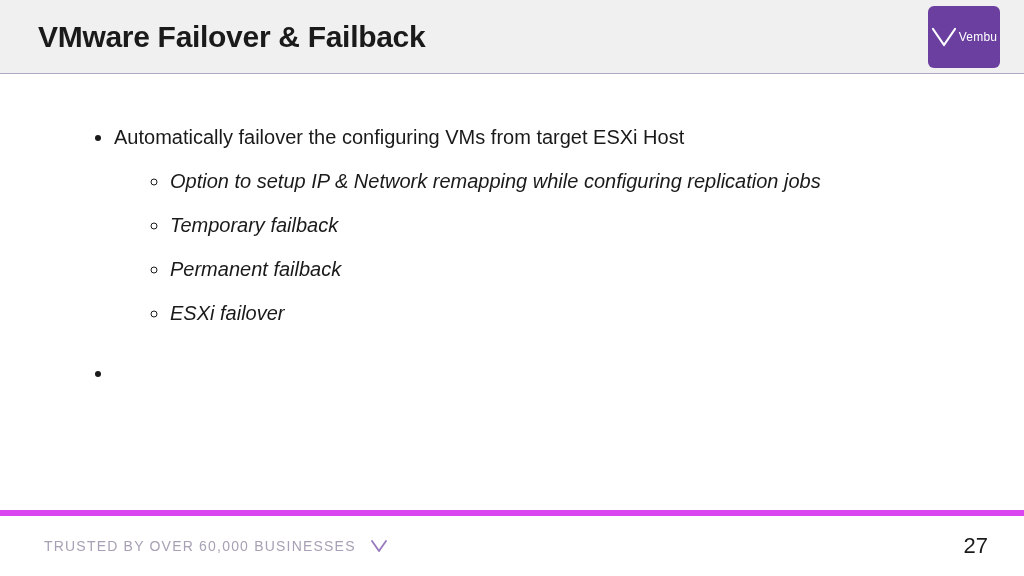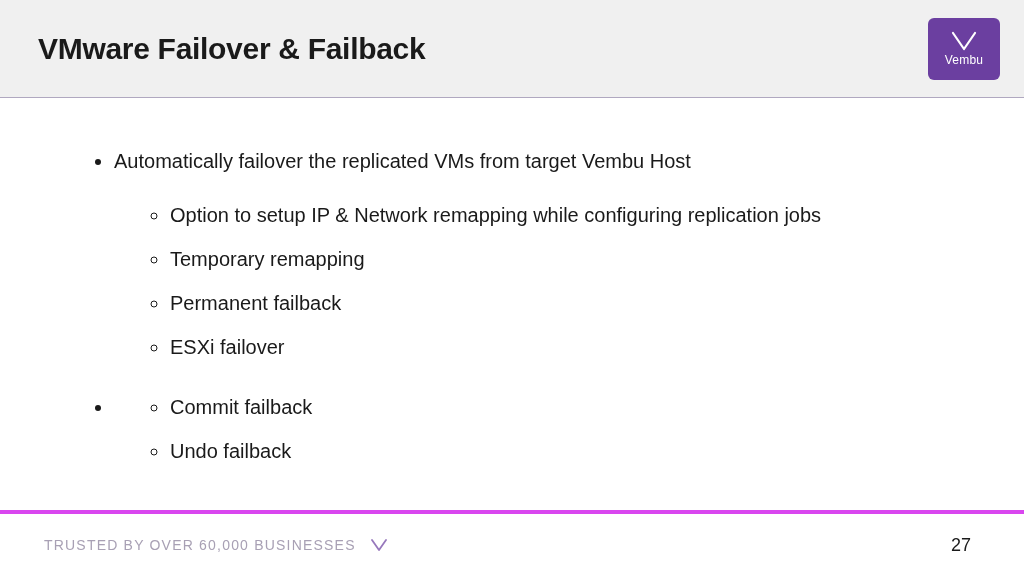--- a/index.html
+++ b/index.html
@@ -6,40 +6,39 @@
     body {
       width: 1024px;
       height: 576px;
       font-family: "Segoe UI", Arial, sans-serif;
       background: #ffffff;
       position: relative;
       overflow: hidden;
     }
     .header {
       background: #f0f0f0;
-      height: 98px;
+      height: 74px;
       border-bottom: 1px solid #b0a8c0;
       display: flex;
       align-items: center;
       justify-content: space-between;
       padding: 0 24px 0 38px;
     }
     .title {
       font-size: 30px;
       font-weight: 700;
       color: #1a1a1a;
       letter-spacing: -0.3px;
     }
     .logo-badge {
       width: 72px;
       height: 62px;
       background: #6b3fa0;
       border-radius: 6px;
       display: flex;
-      flex-direction: column;
       align-items: center;
       justify-content: center;
       color: #ffffff;
       gap: 2px;
     }
     .logo-badge svg { display: block; }
     .logo-text {
       font-size: 12px;
       font-weight: 400;
       color: #ffffff;
@@ -54,82 +53,79 @@
     ul.primary {
       list-style: disc;
       padding-left: 18px;
     }
     ul.primary > li {
       margin-bottom: 30px;
     }
     ul.secondary {
       list-style: circle;
       padding-left: 56px;
-      margin-top: 24px;
+      margin-top: 14px;
+      font-style: italic;
     }
     ul.secondary > li {
       margin-bottom: 14px;
     }
     .footer {
       position: absolute;
       bottom: 0;
       left: 0;
       right: 0;
       height: 66px;
-      border-top: 4px solid #d946ef;
+      border-top: 6px solid #d946ef;
       display: flex;
       align-items: center;
-      padding: 0 53px 0 44px;
+      padding: 0 36px 0 44px;
       justify-content: space-between;
     }
     .footer-left {
       display: flex;
       align-items: center;
       gap: 14px;
       color: #a8a0b4;
       font-size: 14px;
       letter-spacing: 1.2px;
       font-weight: 500;
     }
     .footer-left svg { display: block; opacity: 0.7; }
     .page-number {
       color: #1a1a1a;
-      font-size: 18px;
+      font-size: 22px;
       font-weight: 400;
     }
   </style>
 </head>
 <body>
 
 <div class="header">
   <h1 class="title">VMware Failover &amp; Failback</h1>
   <div class="logo-badge">
     <svg width="26" height="20" viewBox="0 0 26 20">
       <path d="M2 2 L13 18 L24 2" stroke="#ffffff" stroke-width="2.2" fill="none" stroke-linecap="round" stroke-linejoin="round"></path>
     </svg>
     <span class="logo-text">Vembu</span>
   </div>
 </div>
 
 <div class="content">
   <ul class="primary">
     <li>
-      <span>Automatically failover the replicated VMs from target Vembu Host</span>
+      <span>Automatically failover the configuring VMs from target ESXi Host</span>
       <ul class="secondary">
         <li>Option to setup IP &amp; Network remapping while configuring replication jobs</li>
-        <li>Temporary remapping</li>
+        <li>Temporary failback</li>
         <li>Permanent failback</li>
         <li>ESXi failover</li>
       </ul>
     </li>
     <li>
-      <ul class="secondary">
-        <li>Commit failback</li>
-        <li>Undo failback</li>
-      </ul>
     </li>
   </ul>
 </div>
 
 <div class="footer">
   <div class="footer-left">
     <span>TRUSTED BY OVER 60,000 BUSINESSES</span>
     <svg width="18" height="14" viewBox="0 0 18 14">
       <path d="M2 2 L9 12 L16 2" stroke="#6b3fa0" stroke-width="1.8" fill="none" stroke-linecap="round" stroke-linejoin="round"></path>
     </svg>

